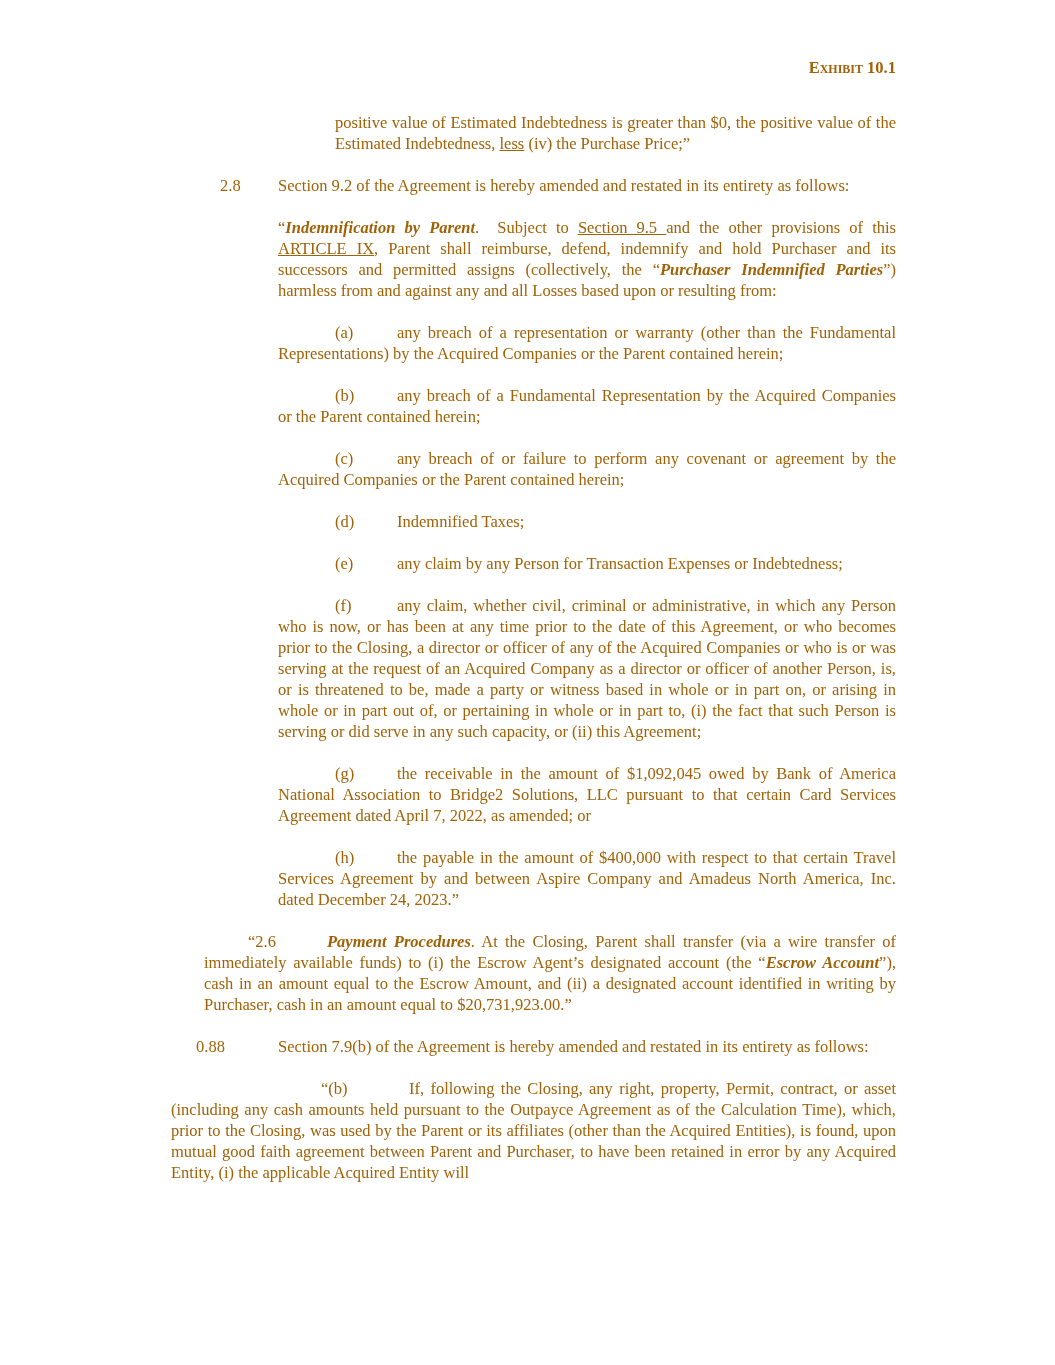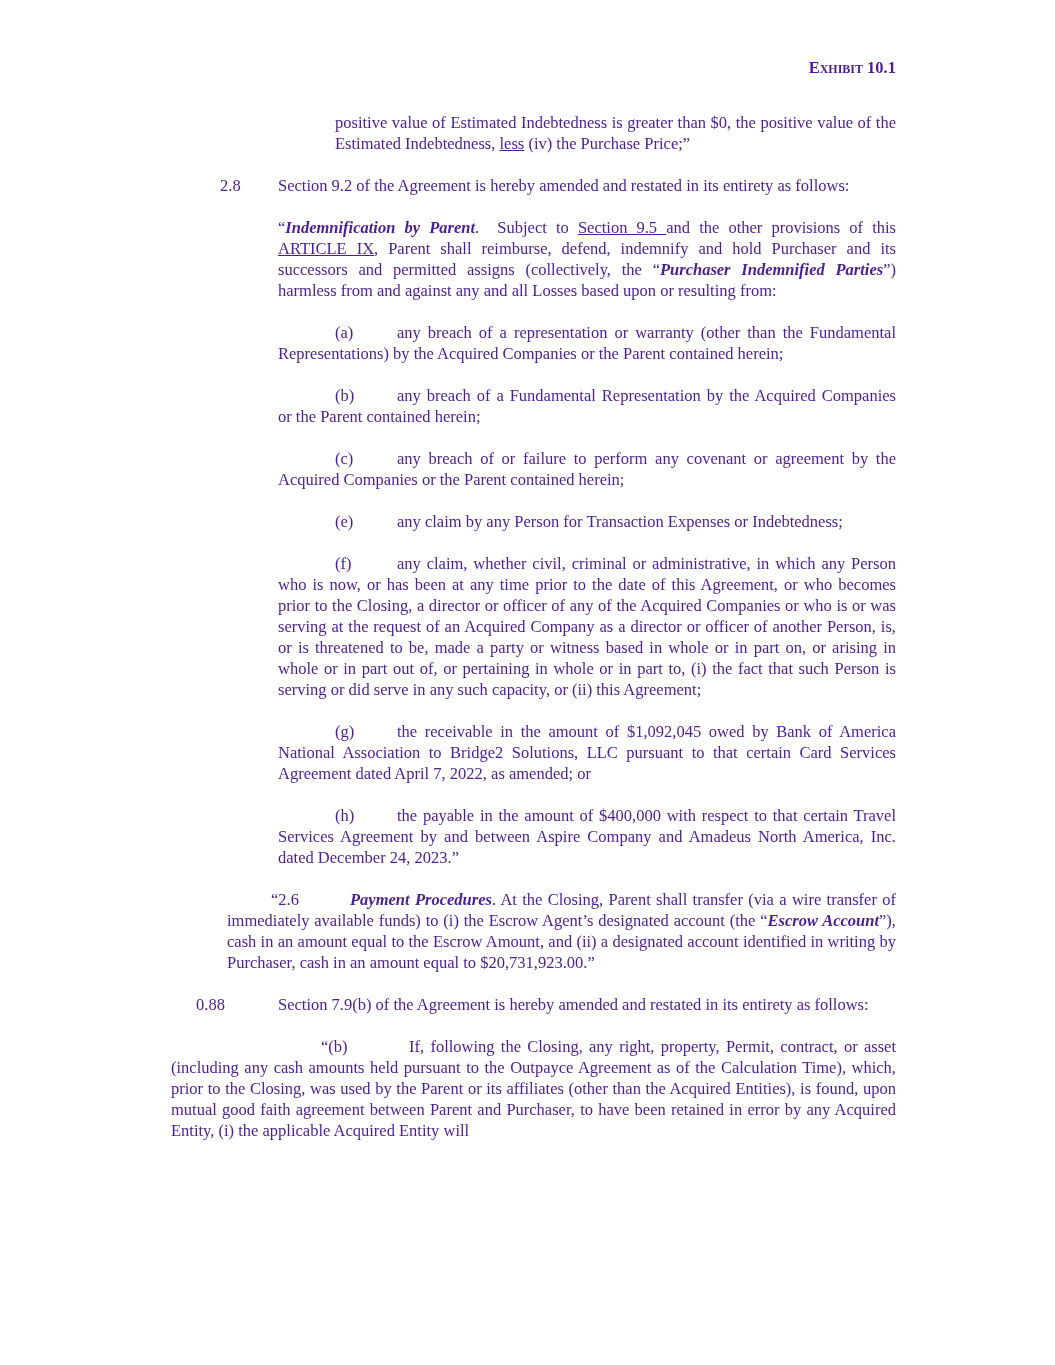--- a/index.html
+++ b/index.html
@@ -1,35 +1,35 @@
 <!DOCTYPE html>
 <html><head>
 <meta charset="utf-8">
 <style>
   html,body{margin:0;padding:0;background:#ffffff;}
   .page{
     width:1055px;height:1365px;
-    background:#ffffff;color:#4c1d95;
+    background:#ffffff;color:#a16207;
     font-family:"Liberation Serif","DejaVu Serif",serif;
     font-size:16.5px;line-height:21px;
     box-sizing:border-box;
     padding:57px 159px 0 158px;
     overflow:hidden;
   }
   p{margin:0 0 21px 0;text-align:justify;}
   .hdr{text-align:right;font-weight:bold;font-variant-caps:small-caps;margin-bottom:34px;}
   .cont{margin-left:177px;}
   .numpara{text-indent:62px;}
   .numpara .n{display:inline-block;width:58px;text-indent:0;}
   .numpara2{text-indent:38px;}
   .numpara2 .n{display:inline-block;width:82px;text-indent:0;}
   .quote{margin-left:120px;}
   .item{margin-left:120px;text-indent:57px;}
   .item .lbl{display:inline-block;width:62px;text-indent:0;}
-  .q26{margin-left:69px;text-indent:44px;}
+  .q26{margin-left:46px;text-indent:44px;}
   .q26 .lbl{display:inline-block;width:79px;text-indent:0;}
   .qb{margin-left:13px;text-indent:150px;}
   .qb .lbl{display:inline-block;width:88px;text-indent:0;}
   .run-bi{font-weight:bold;font-style:italic;}
   .run-u{text-decoration:underline;}
 </style>
 </head>
 <body>
 
 <div class="page">
@@ -41,20 +41,21 @@
   <p class="numpara"><span class="n">2.8</span><span><span>Section 9.2 of the Agreement is hereby amended and restated in its entirety as follows:</span></span></p>
 
   <p class="quote"><span>“</span><span class="run-bi">Indemnification by Parent</span><span>.&nbsp; Subject to </span><span class="run-u">Section 9.5 </span><span>and the other provisions of this </span><span class="run-u">ARTICLE IX</span><span>, Parent shall reimburse, defend, indemnify and hold Purchaser and its successors and permitted assigns (collectively, the “</span><span class="run-bi">Purchaser Indemnified Parties</span><span>”) harmless from and against any and all Losses based upon or resulting from:</span></p>
 
   <p class="item"><span class="lbl">(a)</span><span><span>any breach of a representation or warranty (other than the Fundamental Representations) by the Acquired Companies or the Parent contained herein;</span></span></p>
 
   <p class="item"><span class="lbl">(b)</span><span><span>any breach of a Fundamental Representation by the Acquired Companies or the Parent contained herein;</span></span></p>
 
   <p class="item"><span class="lbl">(c)</span><span><span>any breach of or failure to perform any covenant or agreement by the Acquired Companies or the Parent contained herein;</span></span></p>
 
+  <p class="item"><span class="lbl">(d)</span><span><span>Indemnified Taxes;</span></span></p>
 
   <p class="item"><span class="lbl">(e)</span><span><span>any claim by any Person for Transaction Expenses or Indebtedness;</span></span></p>
 
   <p class="item"><span class="lbl">(f)</span><span><span>any claim, whether civil, criminal or administrative, in which any Person who is now, or has been at any time prior to the date of this Agreement, or who becomes prior to the Closing, a director or officer of any of the Acquired Companies or who is or was serving at the request of an Acquired Company as a director or officer of another Person, is, or is threatened to be, made a party or witness based in whole or in part on, or arising in whole or in part out of, or pertaining in whole or in part to, (i) the fact that such Person is serving or did serve in any such capacity, or (ii) this Agreement;</span></span></p>
 
   <p class="item"><span class="lbl">(g)</span><span><span>the receivable in the amount of $1,092,045 owed by Bank of America National Association to Bridge2 Solutions, LLC pursuant to that certain Card Services Agreement dated April 7, 2022, as amended; or</span></span></p>
 
   <p class="item"><span class="lbl">(h)</span><span><span>the payable in the amount of $400,000 with respect to that certain Travel Services Agreement by and between Aspire Company and Amadeus North America, Inc. dated December 24, 2023.”</span></span></p>
 
 

